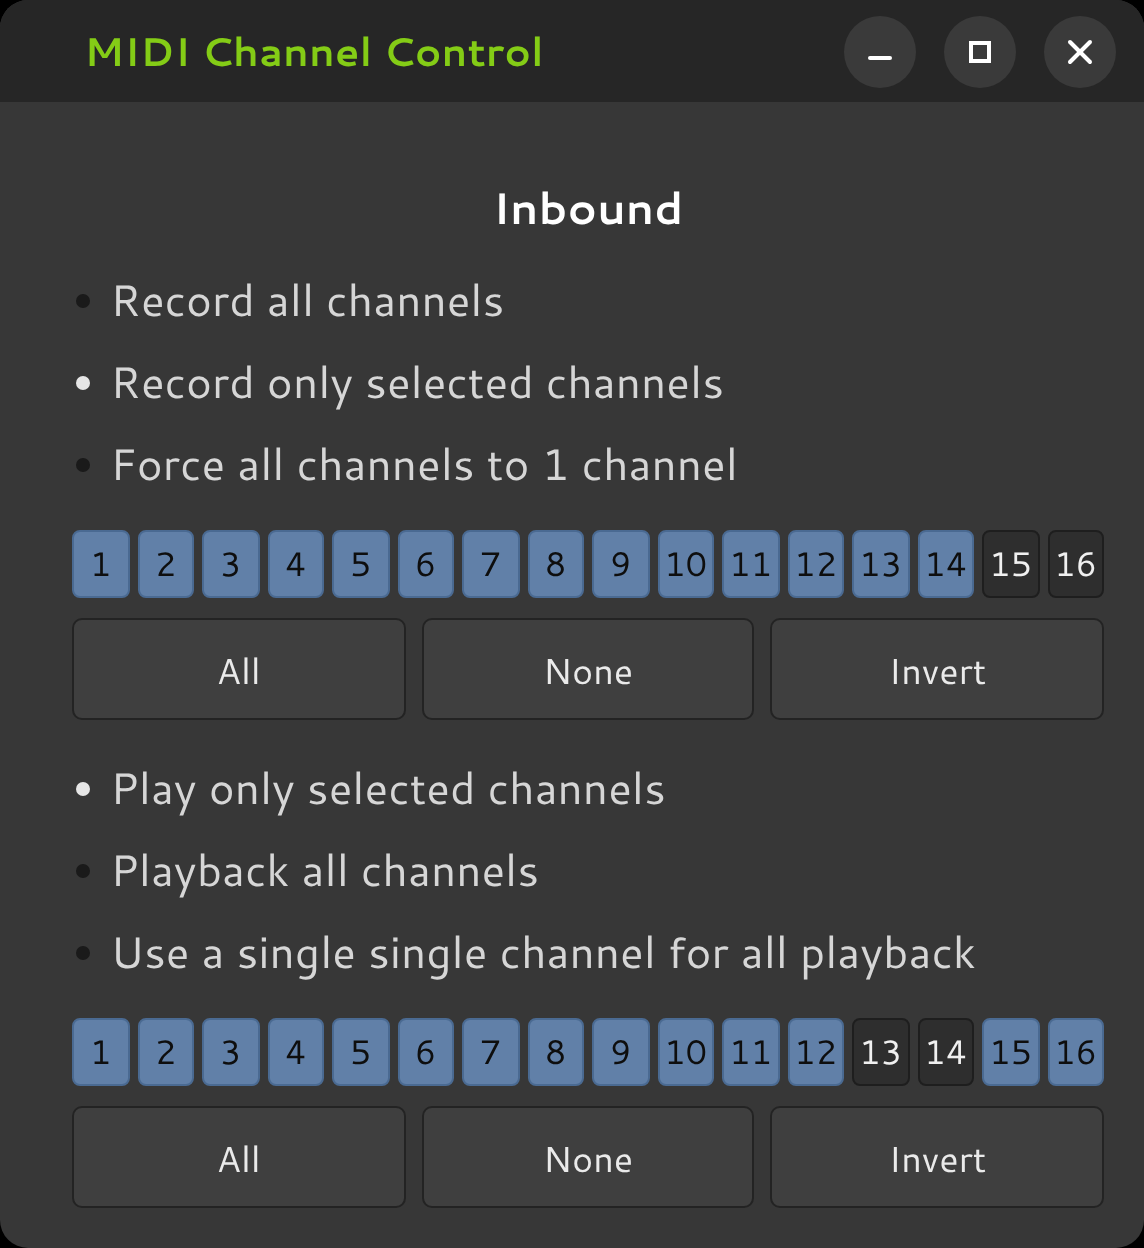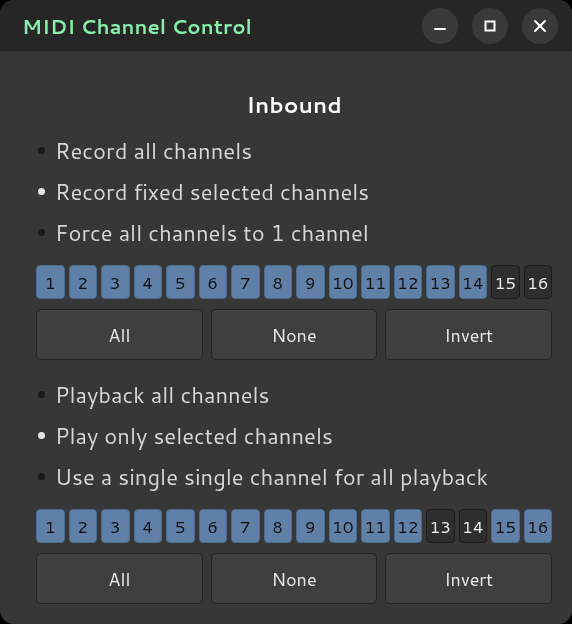--- a/index.html
+++ b/index.html
@@ -23,22 +23,23 @@
   .titlebar {
     height: 64px;
     background: #262626;
     display: flex;
     align-items: center;
     padding: 0 14px 0 22px;
   }
   .titlebar-title {
     font-size: 20px;
     font-weight: 700;
-    color: #86efac;
+    color: #84cc16;
     flex: 1;
+    margin-left: 20px;
   }
   .win-controls {
     display: flex;
     gap: 14px;
   }
   .win-btn {
     width: 36px;
     height: 36px;
     border-radius: 50%;
     background: #3a3a3a;
@@ -154,21 +155,21 @@
 
     <div class="section-heading">Inbound</div>
 
     <div id="inbound-radios">
         <div class="radio-row">
           <span class="radio-dot"></span>
           <span>Record all channels</span>
         </div>
         <div class="radio-row selected">
           <span class="radio-dot"></span>
-          <span>Record fixed selected channels</span>
+          <span>Record only selected channels</span>
         </div>
         <div class="radio-row">
           <span class="radio-dot"></span>
           <span>Force all channels to 1 channel</span>
         </div>
       </div>
 
     <div class="channel-grid" id="inbound-channels">
         <div class="chan-btn on">1</div>
         <div class="chan-btn on">2</div>
@@ -191,27 +192,27 @@
     <div class="action-row">
       <div class="action-btn">All</div>
       <div class="action-btn">None</div>
       <div class="action-btn">Invert</div>
     </div>
 
     <div class="section-gap"></div>
 
 
     <div id="playback-radios">
+        <div class="radio-row selected">
+          <span class="radio-dot"></span>
+          <span>Play only selected channels</span>
+        </div>
         <div class="radio-row">
           <span class="radio-dot"></span>
           <span>Playback all channels</span>
-        </div>
-        <div class="radio-row selected">
-          <span class="radio-dot"></span>
-          <span>Play only selected channels</span>
         </div>
         <div class="radio-row">
           <span class="radio-dot"></span>
           <span>Use a single single channel for all playback</span>
         </div>
       </div>
 
     <div class="channel-grid" id="playback-channels">
         <div class="chan-btn on">1</div>
         <div class="chan-btn on">2</div>

